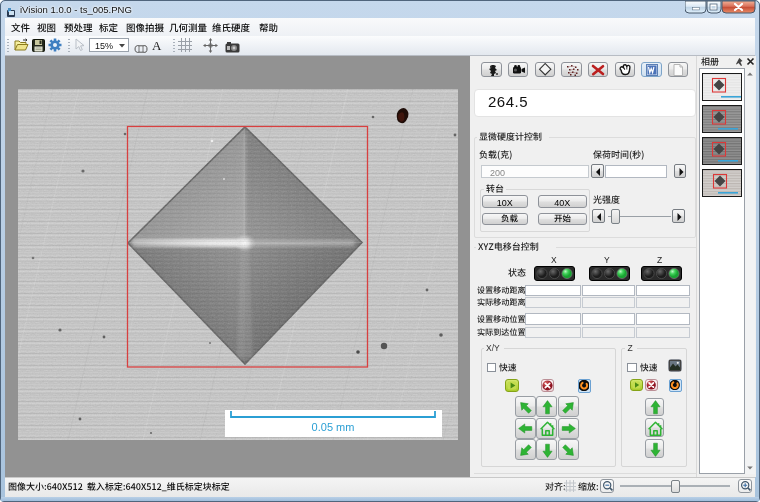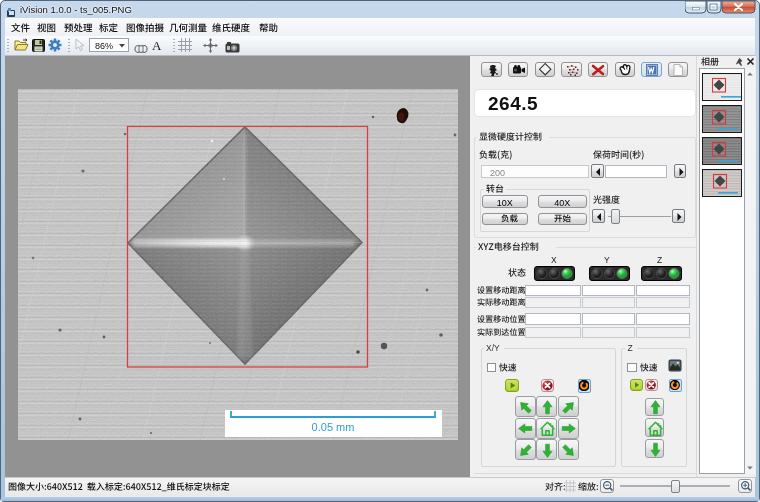--- a/index.html
+++ b/index.html
@@ -86,21 +86,21 @@
           <circle cx="7" cy="7" r="4.6"></circle>
 <g stroke="#3e7fc1" stroke-width="2.6">
             <path d="M7 0.5 V3 M7 11 V13.5 M0.5 7 H3 M11 7 H13.5 M2.4 2.4 L4.2 4.2 M9.8 9.8 L11.6 11.6 M11.6 2.4 L9.8 4.2 M4.2 9.8 L2.4 11.6"></path>
           </g>
         </g>
 <circle cx="7" cy="7" r="2" fill="#e9f1f8"></circle>
       </svg></div>
 <div class="abs" style="left:74px;top:38px"><svg width="12" height="14">
 <path d="M2 1 L2 11 L4.8 8.6 L6.5 12.5 L8.3 11.7 L6.6 7.9 L10 7.6 Z" fill="#f2f4f6" stroke="#b9bfc7" stroke-width="1"></path>
       </svg></div>
-<div class="abs" style="left:89px;top:38px;width:40px;height:14px;background:#fff;border:1px solid #9aa2ac;font-size:9px;color:#111;padding:2px 0 0 5px">86%</div>
+<div class="abs" style="left:89px;top:38px;width:40px;height:14px;background:#fff;border:1px solid #9aa2ac;font-size:9px;color:#111;padding:2px 0 0 5px">15%</div>
 <div class="abs" style="left:115px;top:38px;width:14px;height:14px"><svg width="14" height="14">
         <path d="M4 6 L7 9.4 L10 6 Z" fill="#444"></path>
       </svg></div>
 <div class="abs" style="left:134px;top:40px"><svg width="14" height="10">
 <path d="M1 5 C1 2.2 3 1 5 1.8 L9 1.8 C12 1 13 2.5 13 5 C13 7.5 12 9 9 8.2 L5 8.2 C3 9 1 7.8 1 5 Z" fill="none" stroke="#555" stroke-width="1"></path>
 <path d="M5 2 V8 M9 2 V8" stroke="#555" stroke-width=".8"></path>
       </svg></div>
 <div class="abs" style="left:152px;top:38px;font-size:13px;color:#1a1a1a;font-family:'Liberation Serif',serif">A</div>
 <div class="abs" style="left:178px;top:38px"><svg width="14" height="14">
 <path d="M3.5 0 V14 M7.5 0 V14 M11.5 0 V14 M0 3.5 H14 M0 7.5 H14 M0 11.5 H14" stroke="#9aa0a8" stroke-width="1"></path>
@@ -296,21 +296,21 @@
         <path d="M4.5 4 l1.3 5.5 1.4 -4 1.4 4 1.3 -5.5" stroke="#fff" stroke-width="1.2" fill="none"></path>
       </svg>
     </div>
 <div class="btn" style="left:667.8px;top:61.5px;width:20.5px;height:15px;">
       <svg width="16" height="14" style="position:absolute;left:1.5px;top:0px">
         <path d="M4 1.5 H10 L12.5 4 V12.5 H4 Z" fill="#fbfbfb" stroke="#b5b5b5"></path>
         <path d="M10 1.5 V4 H12.5" fill="none" stroke="#b5b5b5"></path>
       </svg>
     </div>
 <div class="abs" style="left:474px;top:89px;width:222px;height:28px;background:#fff;border:1px solid #e3e3e3;border-radius:4px"></div>
-<div class="abs" style="left:488px;top:93px;font-size:19px;font-weight:bold;color:#111;letter-spacing:.5px">264.5</div>
+<div class="abs" style="left:488px;top:93px;font-size:15px;font-weight:normal;color:#111;letter-spacing:.5px">264.5</div>
 <div class="gbx" style="left:474px;top:136.5px;width:222px;height:101px;border-color:#dcdcdc"></div>
 <div class="abs" style="left:477px;top:130px;width:72px;height:12px;background:#f0f0f0"></div>
 <div style="position:absolute;left:479px;top:131.5px;line-height:0"><svg width="63.0" height="10.3" viewBox="0 0 63.0 10.3" xmlns="http://www.w3.org/2000/svg">
         <path d="M2.33 2.83H6.65V3.62H2.33ZM2.33 1.41H6.65V2.19H2.33ZM1.49 0.74V4.30H7.53V0.74ZM7.31 4.87C7.04 5.44 6.54 6.20 6.16 6.67L6.81 6.99C7.19 6.52 7.67 5.83 8.04 5.20ZM1.03 5.22C1.37 5.78 1.78 6.57 1.97 7.02L2.66 6.70C2.47 6.24 2.04 5.49 1.69 4.94ZM5.07 4.62V7.45H3.87V4.62H3.05V7.45H0.32V8.26H8.67V7.45H5.88V4.62Z M10.72 0.31C10.41 0.90 9.78 1.62 9.21 2.07C9.35 2.23 9.55 2.55 9.65 2.72C10.31 2.18 11.03 1.35 11.50 0.60ZM11.93 5.03V6.07C11.93 6.68 11.85 7.47 11.29 8.06C11.43 8.17 11.73 8.47 11.83 8.63C12.51 7.91 12.65 6.86 12.65 6.08V5.69H13.62V6.56C13.62 6.92 13.48 7.08 13.35 7.15C13.47 7.32 13.61 7.66 13.66 7.85C13.79 7.68 14.00 7.49 15.14 6.75C15.08 6.62 14.99 6.34 14.95 6.15L14.30 6.53V5.03ZM15.71 2.87H16.63C16.52 3.85 16.36 4.71 16.10 5.46C15.87 4.77 15.72 4.00 15.61 3.19ZM11.56 3.85V4.57H14.57V4.39C14.70 4.54 14.84 4.71 14.91 4.82C15.01 4.67 15.09 4.50 15.18 4.33C15.30 5.07 15.48 5.76 15.69 6.38C15.31 7.08 14.81 7.65 14.12 8.08C14.26 8.22 14.50 8.54 14.58 8.70C15.19 8.28 15.67 7.79 16.05 7.20C16.36 7.80 16.74 8.28 17.22 8.64C17.35 8.43 17.60 8.11 17.77 7.96C17.23 7.63 16.81 7.10 16.48 6.43C16.93 5.46 17.20 4.28 17.36 2.87H17.67V2.14H15.88C16.00 1.60 16.09 1.02 16.16 0.45L15.38 0.33C15.24 1.64 15.00 2.93 14.54 3.85ZM11.7 1.06V3.27H14.58V1.06H13.99V2.59H13.46V0.32H12.83V2.59H12.26V1.06ZM10.89 2.16C10.46 3.08 9.78 4.03 9.12 4.66C9.27 4.83 9.51 5.23 9.60 5.41C9.82 5.19 10.04 4.93 10.26 4.64V8.66H11.04V3.51C11.26 3.15 11.47 2.79 11.64 2.43Z M21.87 2.21V5.65H23.64C23.58 6.04 23.48 6.43 23.25 6.77C22.96 6.52 22.73 6.21 22.56 5.86L21.83 6.03C22.07 6.54 22.38 6.97 22.76 7.32C22.41 7.61 21.92 7.84 21.26 8.01C21.42 8.18 21.67 8.50 21.78 8.68C22.47 8.45 22.99 8.15 23.38 7.80C24.12 8.27 25.07 8.55 26.25 8.69C26.36 8.46 26.56 8.13 26.74 7.95C25.57 7.85 24.62 7.62 23.89 7.21C24.21 6.74 24.37 6.21 24.45 5.65H26.40V2.21H24.50V1.47H26.59V0.71H21.71V1.47H23.69V2.21ZM22.63 4.23H23.69V4.72V4.99H22.63ZM24.50 4.99V4.72V4.23H25.62V4.99ZM22.63 2.87H23.69V3.61H22.63ZM24.50 2.87H25.62V3.61H24.50ZM18.39 0.76V1.53H19.48C19.25 2.83 18.84 4.04 18.24 4.85C18.36 5.08 18.54 5.61 18.58 5.84C18.72 5.65 18.87 5.45 18.99 5.23V8.26H19.72V7.56H21.48V3.55H19.76C19.98 2.91 20.16 2.23 20.29 1.53H21.51V0.76ZM19.72 4.30H20.76V6.80H19.72Z M30.47 2.18V2.88H29.12V3.57H30.47V5.03H34.07V3.57H35.46V2.88H34.07V2.18H33.23V2.88H31.28V2.18ZM33.23 3.57V4.37H31.28V3.57ZM33.65 6.19C33.28 6.57 32.79 6.89 32.22 7.13C31.66 6.88 31.18 6.57 30.84 6.19ZM29.22 5.50V6.19H30.31L29.97 6.32C30.32 6.77 30.76 7.16 31.27 7.47C30.50 7.69 29.65 7.83 28.79 7.90C28.92 8.09 29.07 8.41 29.14 8.62C30.22 8.49 31.26 8.28 32.18 7.94C33.05 8.30 34.07 8.55 35.19 8.67C35.30 8.45 35.51 8.11 35.69 7.93C34.77 7.85 33.91 7.71 33.16 7.48C33.91 7.06 34.51 6.49 34.92 5.75L34.38 5.47L34.23 5.50ZM31.22 0.46C31.32 0.67 31.42 0.93 31.51 1.17H28.08V3.60C28.08 4.95 28.01 6.92 27.27 8.28C27.49 8.36 27.88 8.54 28.05 8.66C28.80 7.22 28.92 5.06 28.92 3.59V1.96H35.55V1.17H32.48C32.37 0.88 32.22 0.54 32.07 0.27Z M37.15 0.99C37.65 1.42 38.29 2.02 38.60 2.41L39.16 1.79C38.86 1.41 38.19 0.84 37.69 0.45ZM36.38 3.12V3.96H37.76V6.97C37.76 7.37 37.48 7.65 37.29 7.77C37.44 7.95 37.65 8.33 37.72 8.55C37.89 8.36 38.17 8.13 39.92 6.88C39.83 6.71 39.70 6.34 39.65 6.11L38.62 6.82V3.12ZM41.56 0.35V3.24H39.33V4.12H41.56V8.67H42.46V4.12H44.66V3.24H42.46V0.35Z M51.16 3.05C51.74 3.54 52.51 4.23 52.88 4.65L53.42 4.08C53.02 3.69 52.23 3.03 51.67 2.56ZM49.95 2.59C49.55 3.14 48.90 3.70 48.28 4.07C48.43 4.23 48.69 4.58 48.78 4.74C49.44 4.28 50.20 3.55 50.68 2.86ZM46.38 0.31V2.00H45.36V2.79H46.38V4.83C45.96 4.96 45.57 5.09 45.26 5.18L45.44 6.01L46.38 5.67V7.63C46.38 7.75 46.34 7.79 46.23 7.79C46.12 7.79 45.79 7.79 45.43 7.78C45.53 8.01 45.63 8.37 45.65 8.56C46.23 8.57 46.60 8.55 46.84 8.41C47.08 8.28 47.16 8.06 47.16 7.63V5.4L48.11 5.04L47.97 4.29L47.16 4.57V2.79H48.03V2.00H47.16V0.31ZM47.96 7.63V8.37H53.70V7.63H51.28V5.58H53.05V4.82H48.68V5.58H50.42V7.63ZM50.19 0.49C50.31 0.76 50.45 1.09 50.56 1.38H48.26V2.98H49.04V2.11H52.78V2.92H53.59V1.38H51.47C51.36 1.07 51.17 0.63 51.00 0.30Z M59.95 1.11V6.14H60.75V1.11ZM61.56 0.44V7.59C61.56 7.74 61.51 7.78 61.37 7.78C61.21 7.79 60.72 7.79 60.21 7.77C60.33 8.02 60.45 8.41 60.48 8.64C61.17 8.64 61.68 8.63 61.98 8.48C62.28 8.34 62.38 8.1 62.38 7.59V0.44ZM55.17 0.51C54.99 1.37 54.68 2.28 54.28 2.88C54.48 2.95 54.81 3.07 54.99 3.17H54.36V3.96H56.51V4.75H54.75V7.94H55.52V5.51H56.51V8.66H57.32V5.51H58.36V7.13C58.36 7.22 58.33 7.25 58.25 7.25C58.15 7.26 57.89 7.26 57.56 7.25C57.66 7.46 57.77 7.75 57.78 7.98C58.26 7.98 58.61 7.97 58.85 7.84C59.08 7.72 59.13 7.50 59.13 7.15V4.75H57.32V3.96H59.41V3.17H57.32V2.34H59.05V1.57H57.32V0.36H56.51V1.57H55.71C55.80 1.27 55.89 0.97 55.95 0.67ZM56.51 3.17H55.04C55.18 2.94 55.32 2.66 55.44 2.34H56.51Z" fill="#222"></path>
       </svg></div>
 <div style="position:absolute;left:479px;top:150px;line-height:0"><svg width="33.4" height="10.3" viewBox="0 0 33.4 10.3" xmlns="http://www.w3.org/2000/svg">
         <path d="M4.67 7.16C5.82 7.65 7.01 8.25 7.72 8.68L8.37 8.1C7.61 7.67 6.34 7.09 5.20 6.61ZM4.14 4.28C4.00 6.40 3.69 7.47 0.47 7.94C0.63 8.12 0.81 8.45 0.88 8.66C4.37 8.09 4.85 6.75 5.04 4.28ZM3.08 1.85H5.30C5.11 2.20 4.85 2.59 4.59 2.91H2.19C2.52 2.57 2.82 2.21 3.08 1.85ZM3.01 0.32C2.54 1.30 1.66 2.48 0.39 3.34C0.60 3.47 0.89 3.74 1.03 3.93C1.26 3.75 1.49 3.57 1.71 3.38V6.84H2.56V3.65H6.61V6.84H7.51V2.91H5.57C5.91 2.45 6.24 1.94 6.47 1.50L5.89 1.12L5.75 1.16H3.55C3.69 0.93 3.82 0.71 3.94 0.49Z M15.62 0.85C16.02 1.22 16.47 1.73 16.68 2.08L17.33 1.64C17.11 1.30 16.64 0.80 16.23 0.46ZM9.54 7.02 9.62 7.79 11.89 7.57V8.64H12.69V7.49L14.21 7.34V6.65L12.69 6.78V6.08H14.04V5.37H12.69V4.72H11.89V5.37H10.81C10.99 5.10 11.17 4.79 11.35 4.48H14.19V3.80H11.7C11.79 3.60 11.88 3.39 11.96 3.18L11.25 2.99H14.48C14.57 4.41 14.73 5.67 15.00 6.64C14.57 7.22 14.08 7.74 13.52 8.12C13.73 8.28 13.98 8.53 14.11 8.71C14.55 8.37 14.95 7.96 15.31 7.51C15.64 8.19 16.07 8.59 16.63 8.59C17.31 8.59 17.57 8.19 17.70 6.83C17.49 6.75 17.21 6.57 17.04 6.39C17.00 7.38 16.91 7.77 16.70 7.77C16.38 7.77 16.11 7.38 15.88 6.73C16.46 5.82 16.91 4.77 17.23 3.64L16.47 3.43C16.26 4.22 15.97 4.96 15.61 5.65C15.47 4.90 15.36 4.00 15.30 2.99H17.57V2.32H15.27C15.25 1.69 15.24 1.01 15.25 0.33H14.40C14.40 1.00 14.42 1.68 14.45 2.32H12.35V1.65H13.89V0.99H12.35V0.32H11.53V0.99H9.90V1.65H11.53V2.32H9.45V2.99H11.13C11.05 3.26 10.94 3.54 10.82 3.80H9.58V4.48H10.50C10.37 4.73 10.26 4.92 10.20 5.01C10.05 5.25 9.91 5.42 9.76 5.45C9.86 5.66 9.98 6.05 10.02 6.21C10.10 6.13 10.39 6.08 10.76 6.08H11.89V6.84Z M20.13 9.71 20.78 9.42C20.00 8.13 19.65 6.61 19.65 5.10C19.65 3.60 20.00 2.07 20.78 0.78L20.13 0.49C19.29 1.86 18.80 3.33 18.80 5.10C18.80 6.89 19.29 8.34 20.13 9.71Z M23.61 3.58H27.81V4.82H23.61ZM25.24 0.31V1.16H21.81V1.94H25.24V2.82H22.78V5.58H24.11C23.94 6.75 23.53 7.51 21.52 7.91C21.70 8.1 21.94 8.46 22.02 8.69C24.29 8.15 24.82 7.12 25.02 5.58H26.23V7.46C26.23 8.32 26.46 8.58 27.41 8.58C27.60 8.58 28.52 8.58 28.71 8.58C29.53 8.58 29.77 8.23 29.87 6.83C29.62 6.77 29.25 6.63 29.07 6.48C29.04 7.61 28.98 7.77 28.64 7.77C28.43 7.77 27.68 7.77 27.52 7.77C27.16 7.77 27.09 7.74 27.09 7.45V5.58H28.68V2.82H26.10V1.94H29.62V1.16H26.10V0.31Z M31.26 9.71C32.11 8.34 32.60 6.89 32.60 5.10C32.60 3.33 32.11 1.86 31.26 0.49L30.61 0.78C31.39 2.07 31.75 3.60 31.75 5.10C31.75 6.61 31.39 8.13 30.61 9.42Z" fill="#222"></path>
       </svg></div>
 <div style="position:absolute;left:593px;top:150px;line-height:0"><svg width="51.4" height="10.3" viewBox="0 0 51.4 10.3" xmlns="http://www.w3.org/2000/svg">
         <path d="M4.24 1.48H7.29V2.94H4.24ZM3.44 0.73V3.70H5.31V4.68H2.80V5.46H4.86C4.28 6.35 3.39 7.18 2.52 7.62C2.70 7.79 2.96 8.1 3.10 8.29C3.91 7.82 4.71 7.01 5.31 6.11V8.67H6.17V6.06C6.74 6.97 7.51 7.81 8.27 8.31C8.40 8.10 8.68 7.80 8.87 7.64C8.04 7.18 7.18 6.34 6.62 5.46H8.62V4.68H6.17V3.70H8.14V0.73ZM2.40 0.34C1.89 1.67 1.06 2.98 0.18 3.82C0.33 4.03 0.57 4.49 0.65 4.68C0.94 4.40 1.22 4.05 1.49 3.69V8.64H2.31V2.43C2.65 1.84 2.95 1.22 3.19 0.60Z M12.17 2.89V3.69H15.91V7.65C15.91 7.80 15.85 7.83 15.69 7.84C15.53 7.85 14.94 7.85 14.37 7.83C14.48 8.05 14.63 8.40 14.67 8.63C15.44 8.63 15.96 8.62 16.30 8.49C16.64 8.37 16.75 8.14 16.75 7.67V3.69H17.57V2.89ZM11.25 2.46C10.80 3.47 10.04 4.44 9.24 5.06C9.40 5.25 9.67 5.66 9.77 5.85C10.02 5.63 10.26 5.39 10.51 5.12V8.67H11.34V4.02C11.62 3.60 11.87 3.16 12.07 2.72ZM12.24 4.41V7.53H13.03V7.01H15.16V4.41ZM13.03 5.12H14.38V6.30H13.03ZM14.64 0.32V0.98H12.34V0.32H11.50V0.98H9.53V1.75H11.50V2.52H12.34V1.75H14.64V2.52H15.48V1.75H17.51V0.98H15.48V0.32Z M22.20 3.94C22.66 4.62 23.26 5.55 23.54 6.09L24.29 5.65C23.99 5.12 23.37 4.23 22.90 3.57ZM20.81 4.36V6.24H19.47V4.36ZM20.81 3.61H19.47V1.81H20.81ZM18.67 1.05V7.73H19.47V7.01H21.61V1.05ZM24.81 0.37V2.06H21.98V2.90H24.81V7.47C24.81 7.65 24.74 7.71 24.55 7.72C24.35 7.72 23.68 7.72 23.01 7.70C23.13 7.94 23.27 8.32 23.31 8.56C24.21 8.56 24.82 8.55 25.18 8.41C25.54 8.28 25.67 8.03 25.67 7.47V2.90H26.69V2.06H25.67V0.37Z M27.73 2.41V8.67H28.62V2.41ZM27.87 0.81C28.28 1.23 28.75 1.81 28.94 2.19L29.66 1.72C29.44 1.34 28.95 0.80 28.53 0.41ZM30.50 5.31H32.49V6.38H30.50ZM30.50 3.57H32.49V4.61H30.50ZM29.74 2.88V7.07H33.28V2.88ZM30.11 0.80V1.60H34.43V7.70C34.43 7.82 34.40 7.85 34.28 7.86C34.17 7.86 33.82 7.87 33.48 7.85C33.58 8.06 33.69 8.41 33.74 8.63C34.29 8.63 34.70 8.62 34.97 8.48C35.23 8.34 35.31 8.13 35.31 7.70V0.80Z M38.13 9.71 38.78 9.42C38.00 8.13 37.65 6.61 37.65 5.10C37.65 3.60 38.00 2.07 38.78 0.78L38.13 0.49C37.29 1.86 36.80 3.33 36.80 5.10C36.80 6.89 37.29 8.34 38.13 9.71Z M43.57 1.85C43.45 2.81 43.22 3.86 42.92 4.52C43.11 4.60 43.47 4.77 43.64 4.87C43.94 4.15 44.20 3.05 44.36 1.99ZM46.13 1.94C46.53 2.72 46.93 3.76 47.07 4.43L47.86 4.15C47.7 3.48 47.30 2.47 46.87 1.70ZM46.71 4.74C46.05 6.52 44.64 7.45 42.42 7.88C42.60 8.07 42.79 8.40 42.88 8.64C45.27 8.08 46.78 7.01 47.50 4.97ZM44.85 0.32V5.89H45.66V0.32ZM42.51 0.42C41.80 0.72 40.64 0.99 39.62 1.16C39.71 1.34 39.83 1.62 39.86 1.81C40.22 1.77 40.60 1.71 40.99 1.63V2.85H39.55V3.65H40.88C40.53 4.61 39.97 5.70 39.43 6.31C39.57 6.52 39.76 6.87 39.85 7.11C40.25 6.59 40.66 5.82 40.99 5.00V8.66H41.82V4.73C42.08 5.13 42.37 5.61 42.49 5.88L42.99 5.21C42.83 4.98 42.06 4.06 41.82 3.81V3.65H43.02V2.85H41.82V1.46C42.25 1.36 42.66 1.25 43.01 1.11Z M49.26 9.71C50.11 8.34 50.60 6.89 50.60 5.10C50.60 3.33 50.11 1.86 49.26 0.49L48.61 0.78C49.39 2.07 49.75 3.60 49.75 5.10C49.75 6.61 49.39 8.13 48.61 9.42Z" fill="#222"></path>

